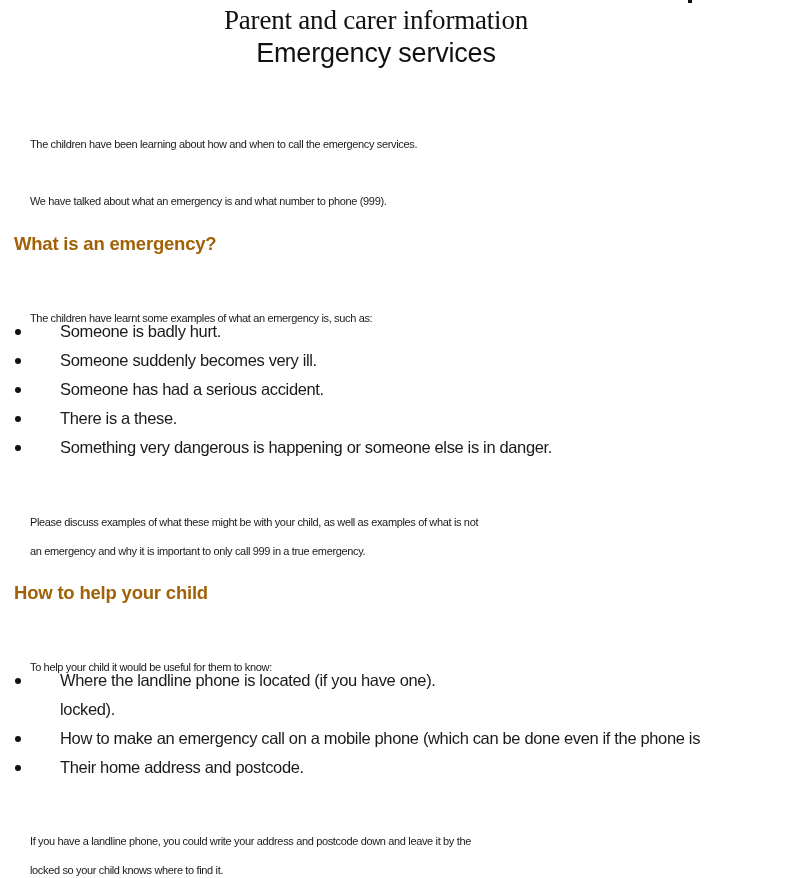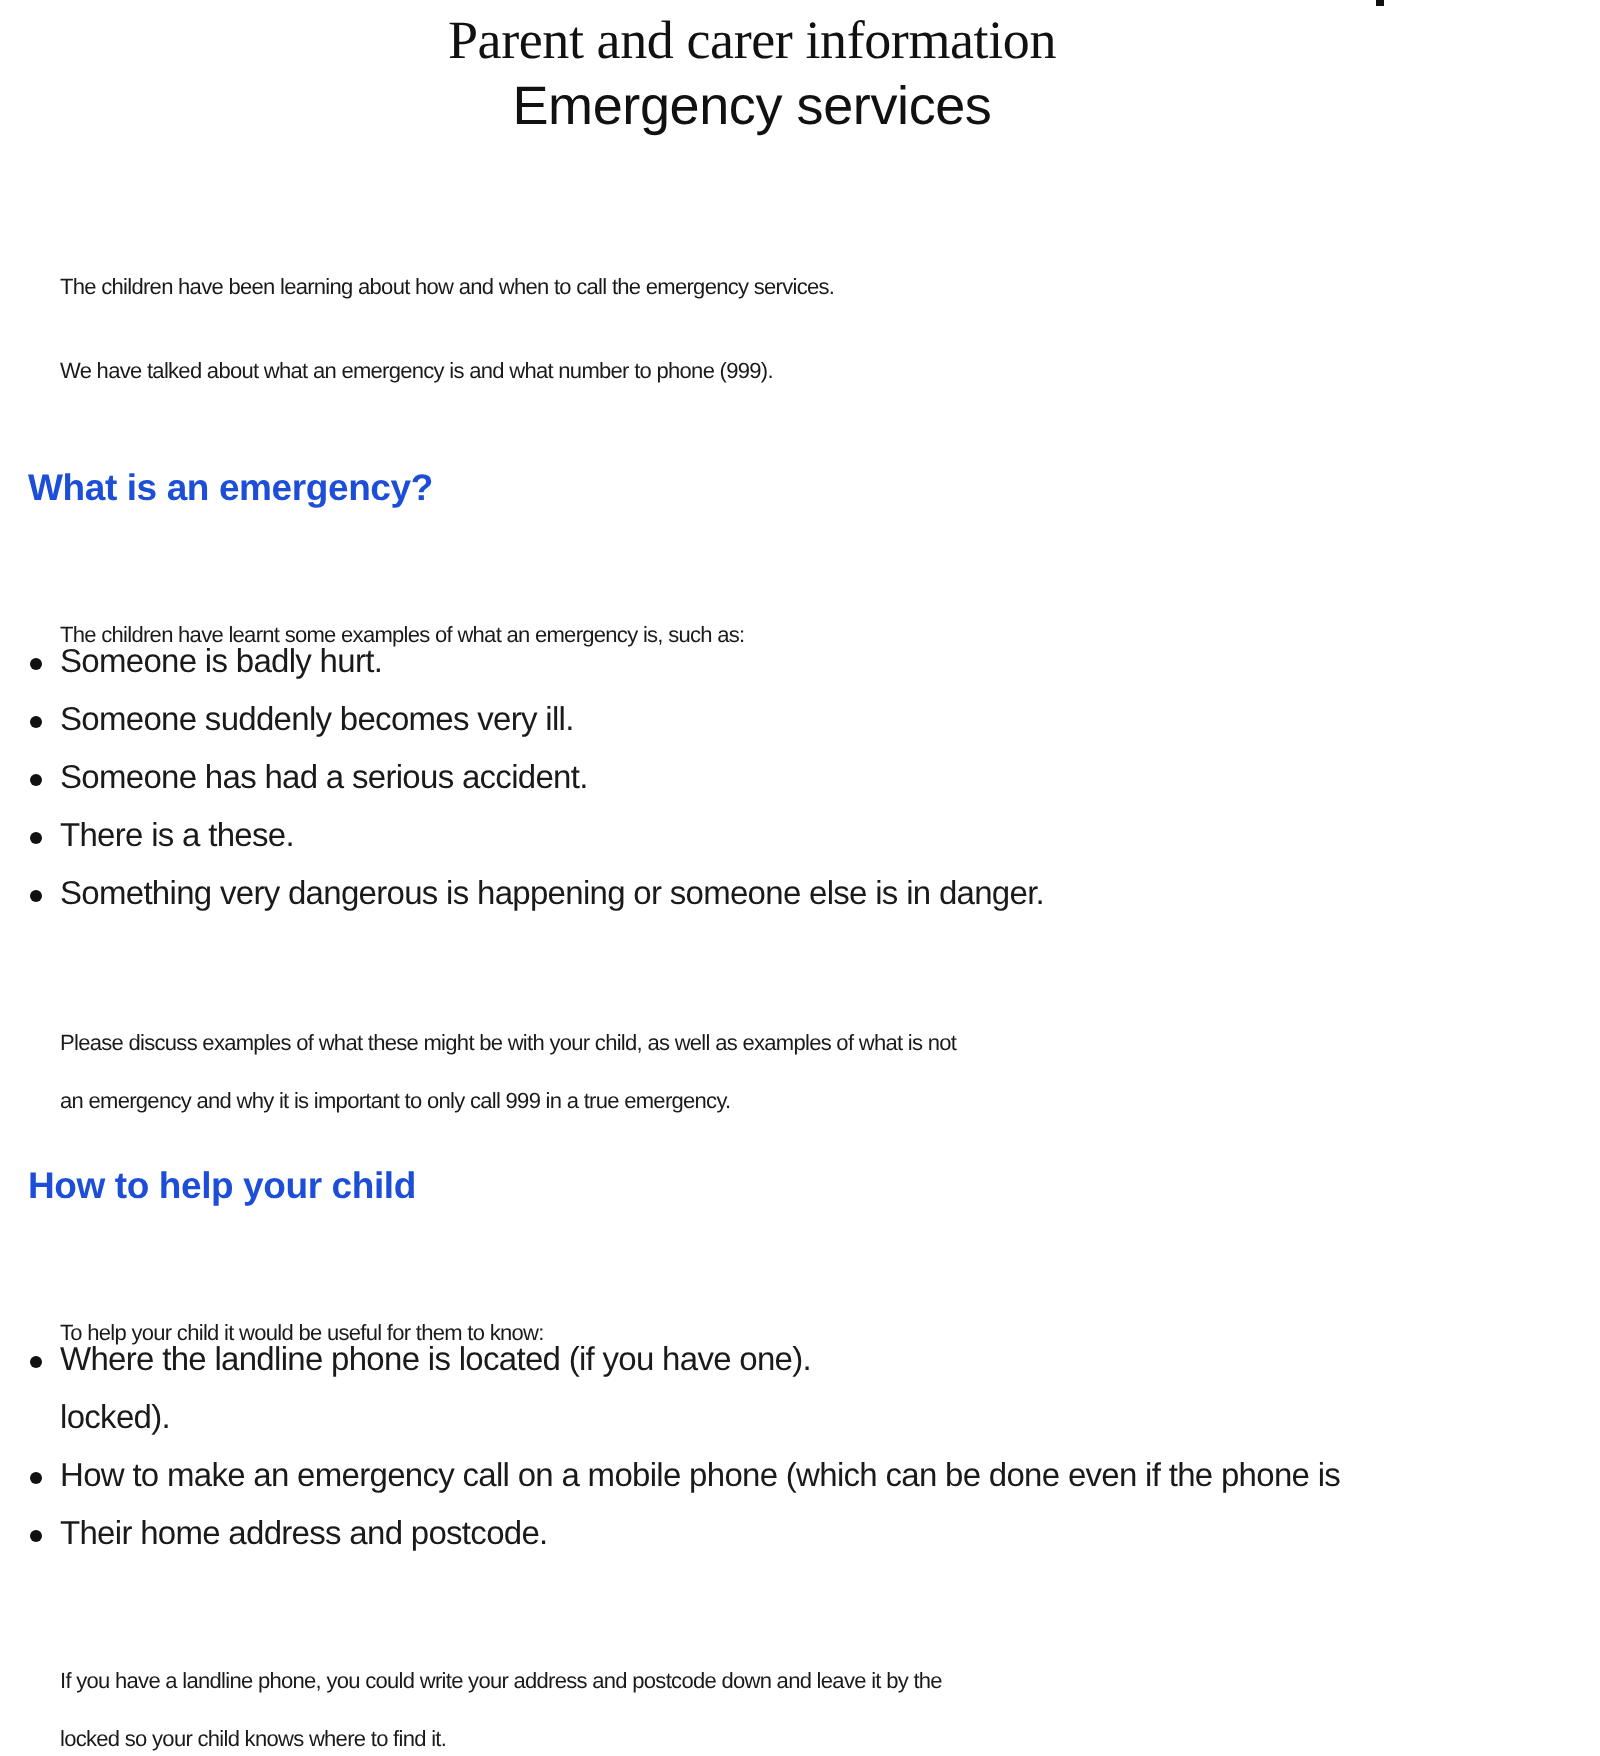--- a/index.html
+++ b/index.html
@@ -15,41 +15,41 @@
     font-size: 27px; line-height: 34px; color: #111; letter-spacing: -0.2px;
   }
   .t1 { top: 3px; font-family: Liberation Serif, serif; }
   .t2 { top: 36px; }
   .p {
     position: absolute; left: 14px; font-size: 11px; line-height: 29px; margin: 16px;
     letter-spacing: -0.35px; white-space: nowrap;
   }
   .h {
     position: absolute; left: 14px; font-size: 18.5px; line-height: 29px; margin: 0;
-    color: #1d4ed8; letter-spacing: -0.2px;
+    color: #a16207; letter-spacing: -0.2px;
   }
   ul.bl { position: absolute; left: 0; margin: 0; padding: 0; list-style: none; }
   ul.bl li {
-    position: relative; padding-left: 30px; font-size: 16.5px; line-height: 29px;
+    position: relative; padding-left: 60px; font-size: 16.5px; line-height: 29px;
     letter-spacing: -0.35px; white-space: nowrap;
   }
   ul.bl li .dot {
     position: absolute; left: 15px; top: 12px; width: 6px; height: 6px; border-radius: 50%; background: #111;
   }
 </style>
 </head>
 <body>
 
 <div class="cut-mark"></div>
 
 <div class="title t1">Parent and carer information</div>
 <div class="title t2">Emergency services</div>
 
 <p class="p" style="top:114px">The children have been learning about how and when to call the emergency services.</p>
-<p class="p" style="top:156px">We have talked about what an emergency is and what number to phone (999).</p>
+<p class="p" style="top:171px">We have talked about what an emergency is and what number to phone (999).</p>
 
 <h2 class="h" style="top:229px">What is an emergency?</h2>
 
 <p class="p" style="top:288px">The children have learnt some examples of what an emergency is, such as:</p>
 
 <ul class="bl" style="top:317px">
   <li><span class="dot"></span><span>Someone is badly hurt.</span></li>
   <li><span class="dot"></span><span>Someone suddenly becomes very ill.</span></li>
   <li><span class="dot"></span><span>Someone has had a serious accident.</span></li>
   <li><span class="dot"></span><span>There is a these.</span></li>

